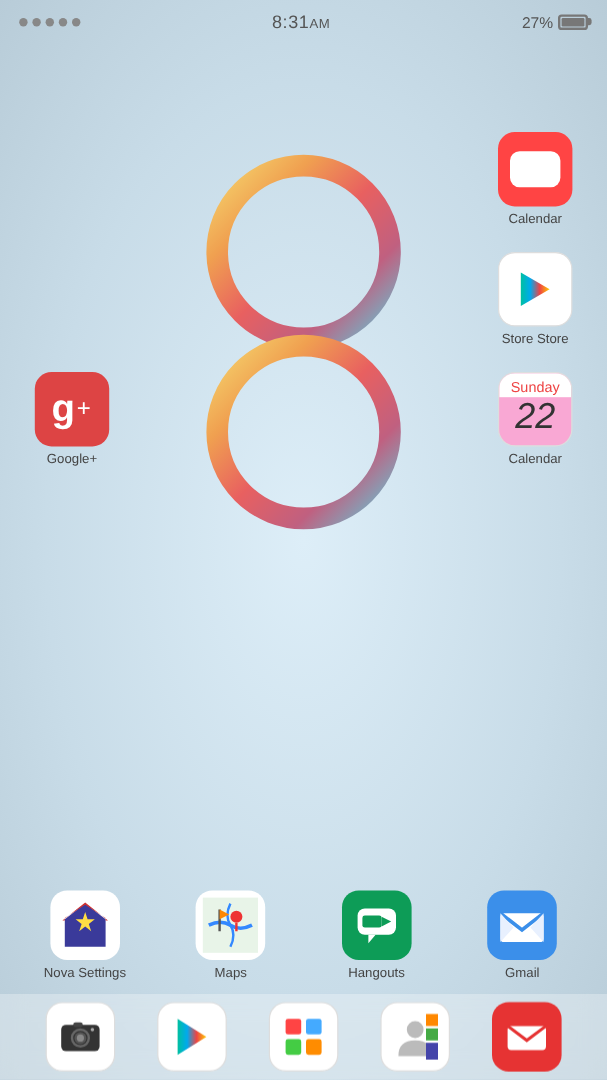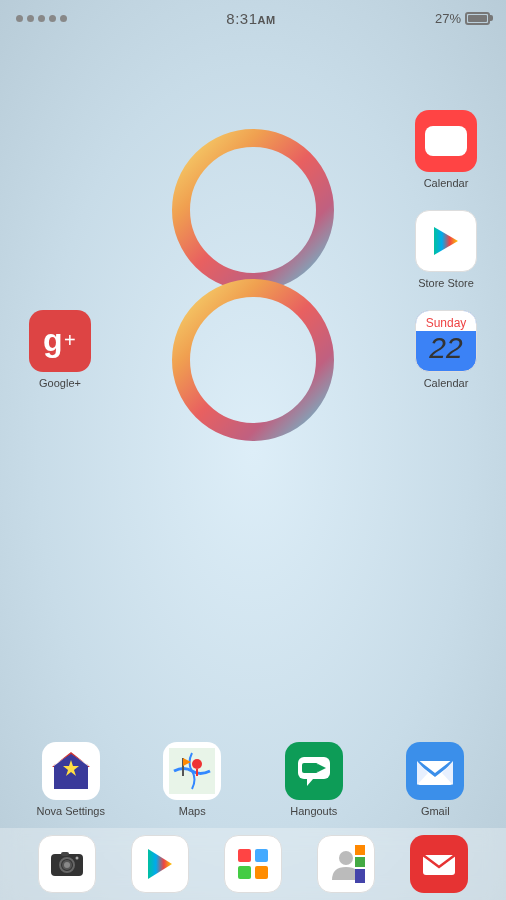--- a/index.html
+++ b/index.html
@@ -26,21 +26,21 @@
       display: flex; gap: 4px; align-items: center;
     }
     .dot {
       width: 7px; height: 7px; border-radius: 50%; background: #888;
     }
 
     .status-time {
       font-size: 15px; font-weight: 500; color: #555; letter-spacing: 0.5px;
     }
     .status-time .am {
-      font-size: 11px; font-weight: 700;
+      font-size: 11px; font-weight: 400;
     }
 
     .status-right {
       display: flex; align-items: center; gap: 4px;
     }
     .battery-text {
       font-size: 13px; color: #555;
     }
     .battery-icon {
       width: 25px; height: 13px; border: 2px solid #777; border-radius: 3px; position: relative;
@@ -155,21 +155,21 @@
       border: 1px solid #ddd;
     }
 
     
     .icon-googleplus {
       background: #dd4444;
     }
 
     
     .icon-calendar {
-      background: #3b82f6;
+      background: #f9a8d4;
       flex-direction: column;
       border: 1px solid #ddd;
     }
     .cal-header {
       width: 100%; height: 20px; background: white;
       display: flex; align-items: center; justify-content: center;
       font-size: 11px; color: #e44;
     }
     .cal-day {
       font-size: 32px; font-weight: 200; color: #333;

